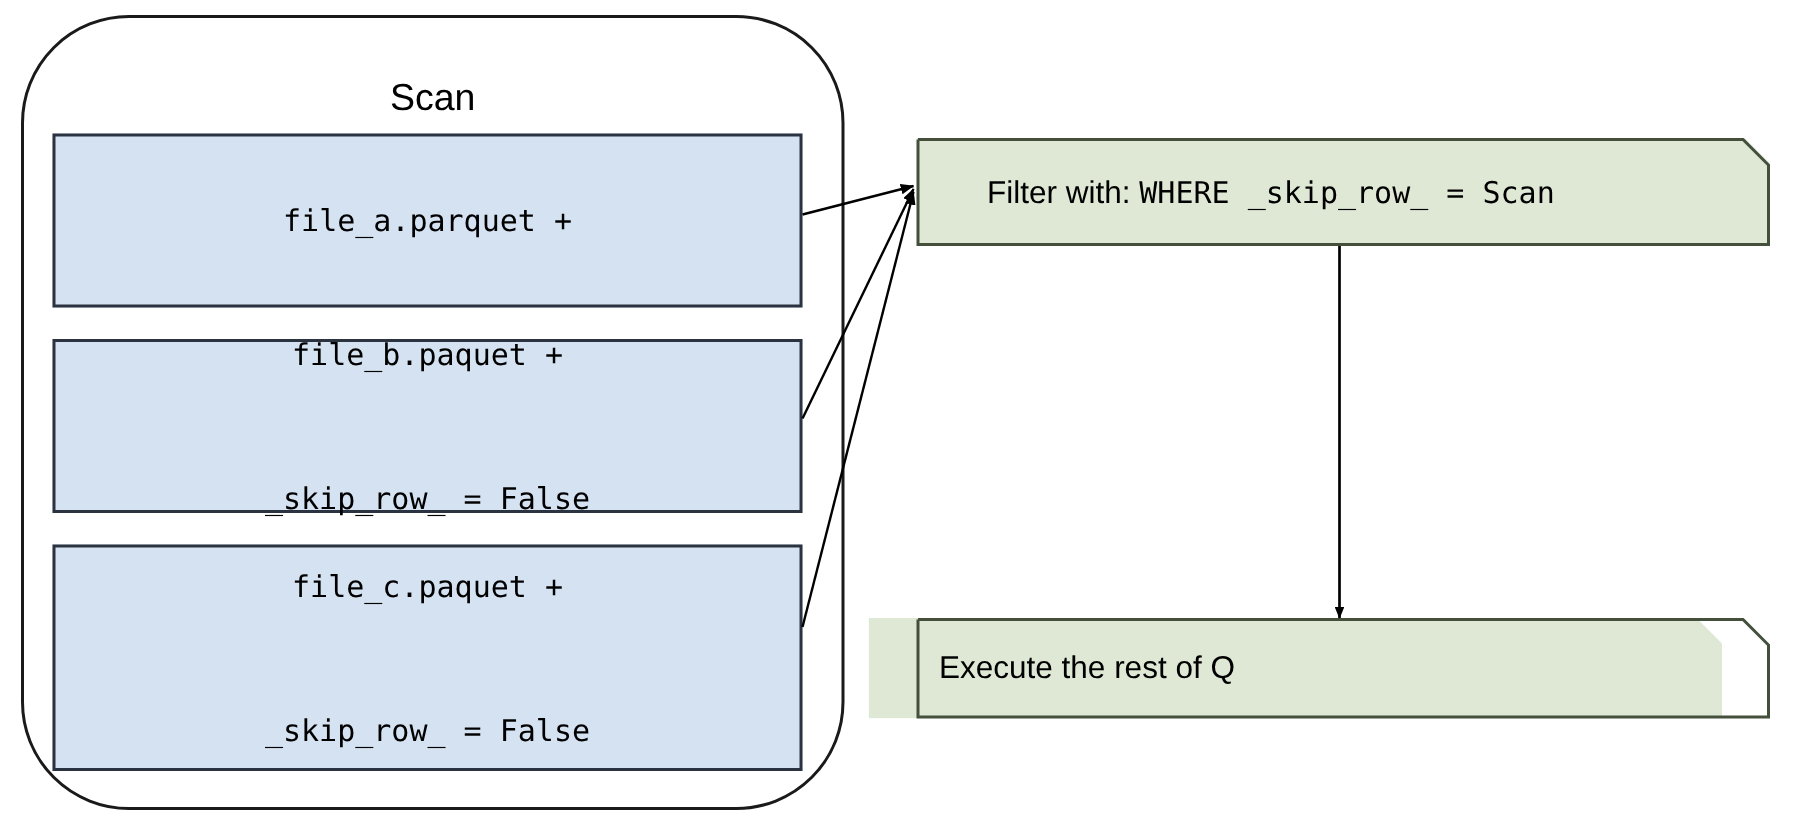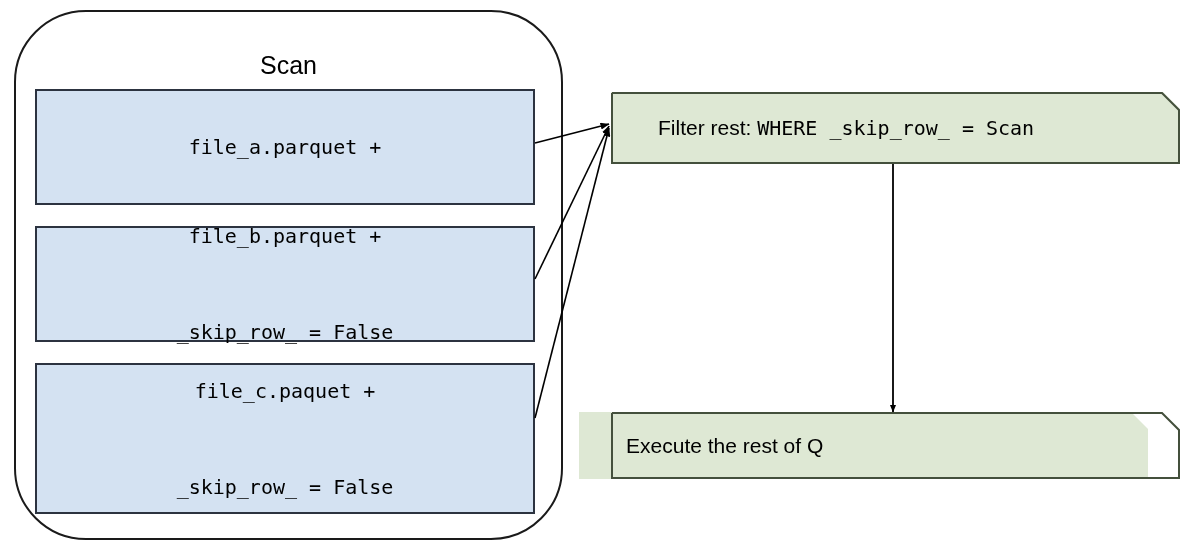--- a/index.html
+++ b/index.html
@@ -110,35 +110,35 @@
   <div class="scan-label">Scan</div>
 
   <div class="file-box" id="file-box-1">
     <div>
       <span class="line">file_a.parquet +</span>
     </div>
   </div>
 
   <div class="file-box" id="file-box-2">
     <div>
-      <span class="line">file_b.parquet +</span>
+      <span class="line">file_b.paquet +</span>
       <span class="line">_skip_row_ = False</span>
     </div>
   </div>
 
   <div class="file-box" id="file-box-3">
     <div>
       <span class="line">file_c.paquet +</span>
       <span class="line">_skip_row_ = False</span>
     </div>
   </div>
 
   <div class="green-box" id="filter-box">
     <div class="green-box-text">
-      <span class="sans">Filter rest: </span><span class="mono">WHERE _skip_row_ = Scan</span>
+      <span class="sans">Filter with: </span><span class="mono">WHERE _skip_row_ = Scan</span>
     </div>
   </div>
 
   <div class="green-box" id="execute-box">
     <div class="green-box-text">
       <span class="sans">Execute the rest of Q</span>
     </div>
   </div>
 
   <svg id="overlay" viewBox="0 0 1200 551" xmlns="http://www.w3.org/2000/svg">

